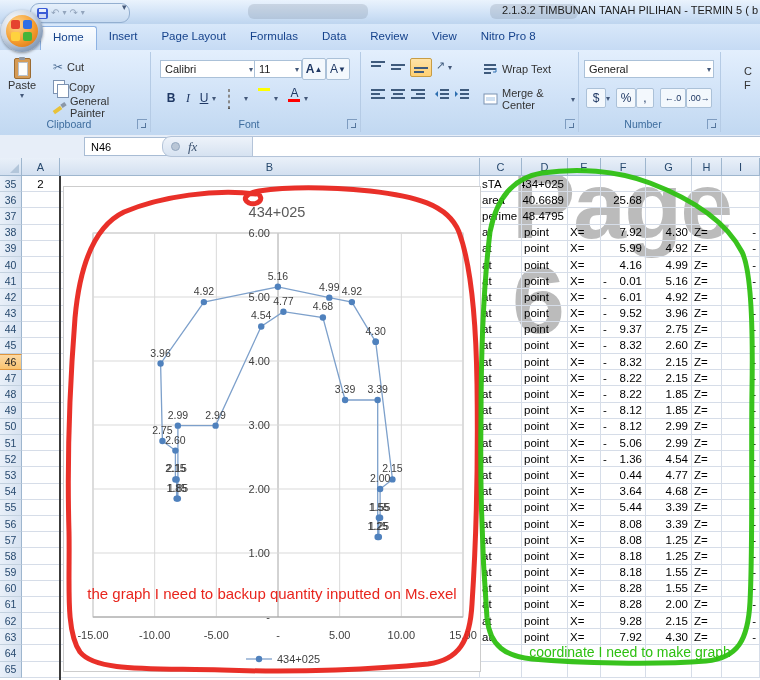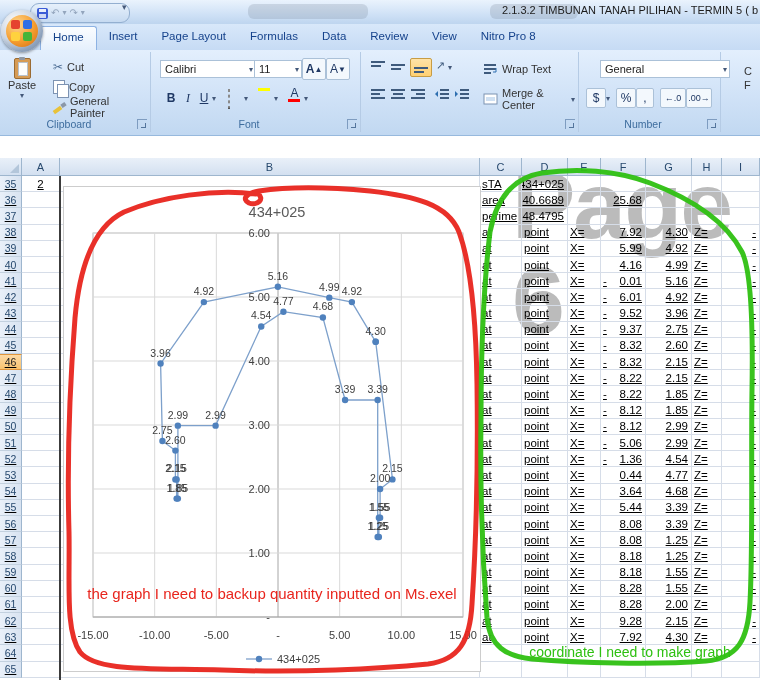--- a/index.html
+++ b/index.html
@@ -82,21 +82,21 @@
   .ffield{position:absolute;left:252px;top:1px;width:508px;height:19px;background:#fff;border:1px solid #b4c4d9;}
 
   
   .sheet{position:absolute;left:0;top:158px;width:760px;height:522px;background:#fff;}
   .colhead{display:flex;height:18px;position:relative;z-index:3;}
   .colhead .ch{box-sizing:border-box;border-right:1px solid #9eb6ce;border-bottom:1px solid #9eb6ce;
     background:linear-gradient(#e9f0f9,#d3e0f0);font-size:11px;color:#27496e;display:flex;align-items:center;justify-content:center;}
   .corner{background:linear-gradient(#e9f0f9,#d3e0f0);position:relative;}
   .corner:after{content:"";position:absolute;right:2px;bottom:2px;border-left:9px solid transparent;border-bottom:9px solid #b3c6da;}
   .rows{position:relative;z-index:2;}
-  .row{display:flex;height:16.2px;text-decoration:underline;}
+  .row{display:flex;height:16.2px;}
   .rh{box-sizing:border-box;width:22px;border-right:1px solid #9eb6ce;border-bottom:1px solid #c3d1df;
     background:linear-gradient(90deg,#e9f0f9,#d8e3f1);font-size:10.5px;color:#27496e;
     display:flex;align-items:center;justify-content:center;flex:none;}
   .rh.sel{background:linear-gradient(#fcd9a4,#f9c470);border-top:1px solid #e0953c;border-bottom:1px solid #e0953c;color:#222;}
   .cell{box-sizing:border-box;border-right:1px solid #d6dde8;border-bottom:1px solid #d6dde8;font-size:11.5px;color:#000;
     display:flex;align-items:center;overflow:hidden;white-space:nowrap;flex:none;}
   .cl{justify-content:flex-start;padding-left:2px;}
   .cr{justify-content:flex-end;padding-right:3px;}
   .cc{justify-content:center;}
   .cellF{justify-content:space-between;padding:0 3px 0 2px;}
@@ -281,21 +281,21 @@
               <rect x="3" y="4" width="9" height="4" fill="#cfe0f2"></rect>
             </svg>
           </span>
         <span>Merge &amp; Center</span>
         <span class="car">▾</span>
       </div>
       <div class="launcher"></div>
     </div>
 
     <div class="group" style="left:580px;width:140px;">
-      <div class="combo" style="position:absolute;left:20px;top:8px;width:122px;">
+      <div class="combo" style="position:absolute;left:4px;top:8px;width:122px;">
         <span>General</span>
         <span class="car">▾</span>
       </div>
       <div class="fbtn dollar" style="position:absolute;left:6px;top:36px;width:18px;height:18px;border:1px solid #abc1d8;background:#f3f8fd;">$</div>
       <span class="car" style="position:absolute;left:26px;top:42px;">▾</span>
       <div class="fbtn dollar" style="position:absolute;left:36px;top:36px;width:18px;height:18px;border:1px solid #abc1d8;background:#f3f8fd;">%</div>
       <div class="fbtn dollar" style="position:absolute;left:56px;top:36px;width:16px;height:18px;border:1px solid #abc1d8;background:#f3f8fd;">,</div>
       <div class="fbtn numtiny" style="position:absolute;left:80px;top:36px;width:24px;height:18px;border:1px solid #abc1d8;background:#f3f8fd;">←.0</div>
       <div class="fbtn numtiny" style="position:absolute;left:106px;top:36px;width:24px;height:18px;border:1px solid #abc1d8;background:#f3f8fd;text-align:right;">.00→</div>
       <div class="glabel">Number</div>
@@ -303,20 +303,31 @@
     </div>
 
     <div class="group" style="left:722px;width:38px;border-right:none;">
       <div style="position:absolute;left:22px;top:12px;font-size:11px;color:#333;line-height:14px;">
         <div>C</div>
         <div>F</div>
       </div>
     </div>
   </div>
 
+  <div class="fbar">
+    <div class="namebox">
+      <span>N46</span>
+      <span class="car">▾</span>
+    </div>
+    <div class="fxpill">
+      <span class="fxdot"></span>
+      <span class="fx">fx</span>
+    </div>
+    <div class="ffield"></div>
+  </div>
 
   <div class="sheet">
     <div class="watermark">Page 6</div>
     <div class="colhead" id="colhead">
         <div class="ch corner" style="width: 22px;"></div>
         <div class="ch" style="width: 38px;">A</div>
         <div class="ch" style="width: 420px;">B</div>
         <div class="ch" style="width: 42px;">C</div>
         <div class="ch" style="width: 46px;">D</div>
         <div class="ch" style="width: 33px;">E</div>

